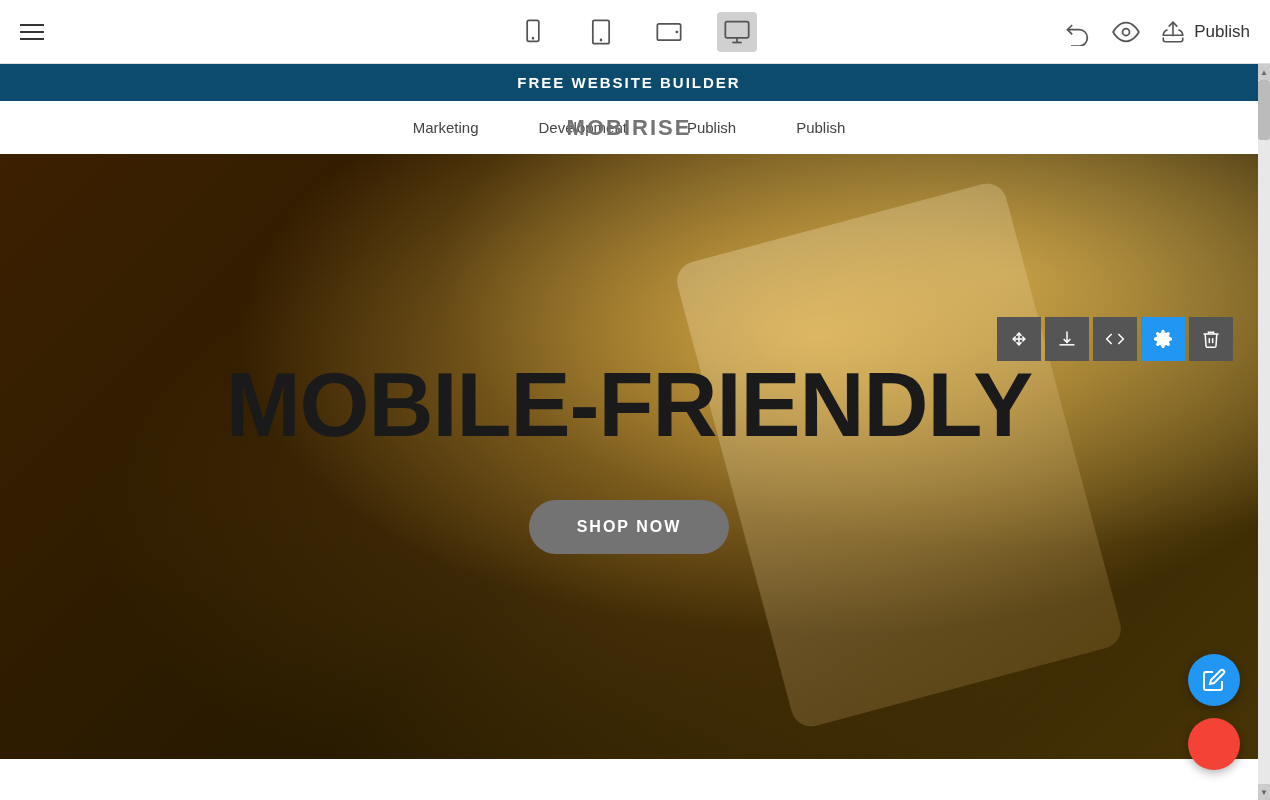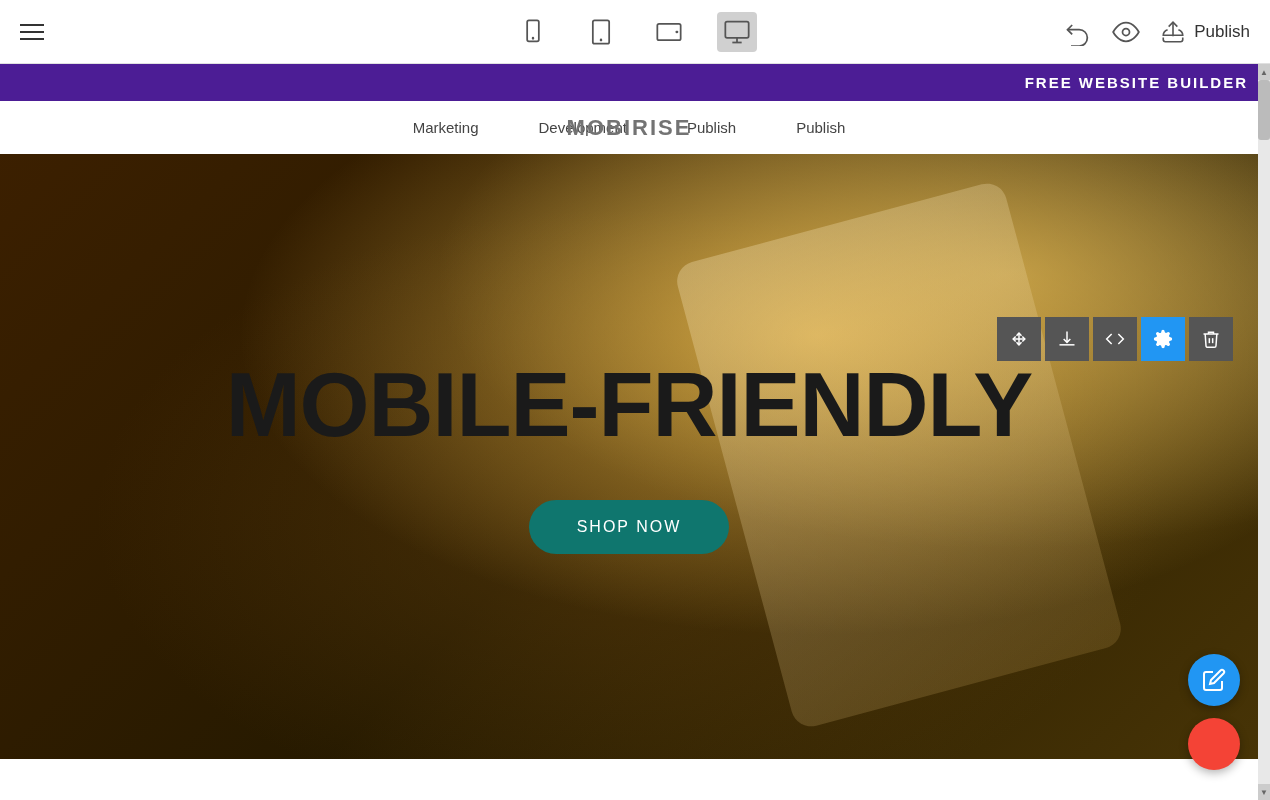--- a/index.html
+++ b/index.html
@@ -137,23 +137,23 @@
 
     
     .main-content {
       margin-top: 64px;
       width: calc(100% - 12px);
       position: relative;
     }
 
     
     .banner {
-      background: #4c1d95;
+      background: #0c4a6e;
       color: #fff;
-      text-align: right;
+      text-align: center;
       padding: 10px;
       font-size: 15px;
       font-weight: bold;
       letter-spacing: 2px;
     }
 
     
     .nav-bar {
       background: #fff;
       display: flex;
@@ -235,27 +235,27 @@
       font-weight: 900;
       color: #1a1a1a;
       line-height: 1;
       text-align: center;
       text-shadow: none;
       letter-spacing: -1px;
     }
 
     .hero-cta {
       margin-top: 50px;
-      background: #0f766e;
+      background: #737373;
       color: #fff;
       border: none;
       padding: 18px 48px;
       border-radius: 50px;
       font-size: 16px;
-      font-weight: normal;
+      font-weight: bold;
       letter-spacing: 2px;
       cursor: pointer;
     }
 
     
     .block-toolbar {
       position: absolute;
       top: 163px;
       right: 25px;
       display: flex;

